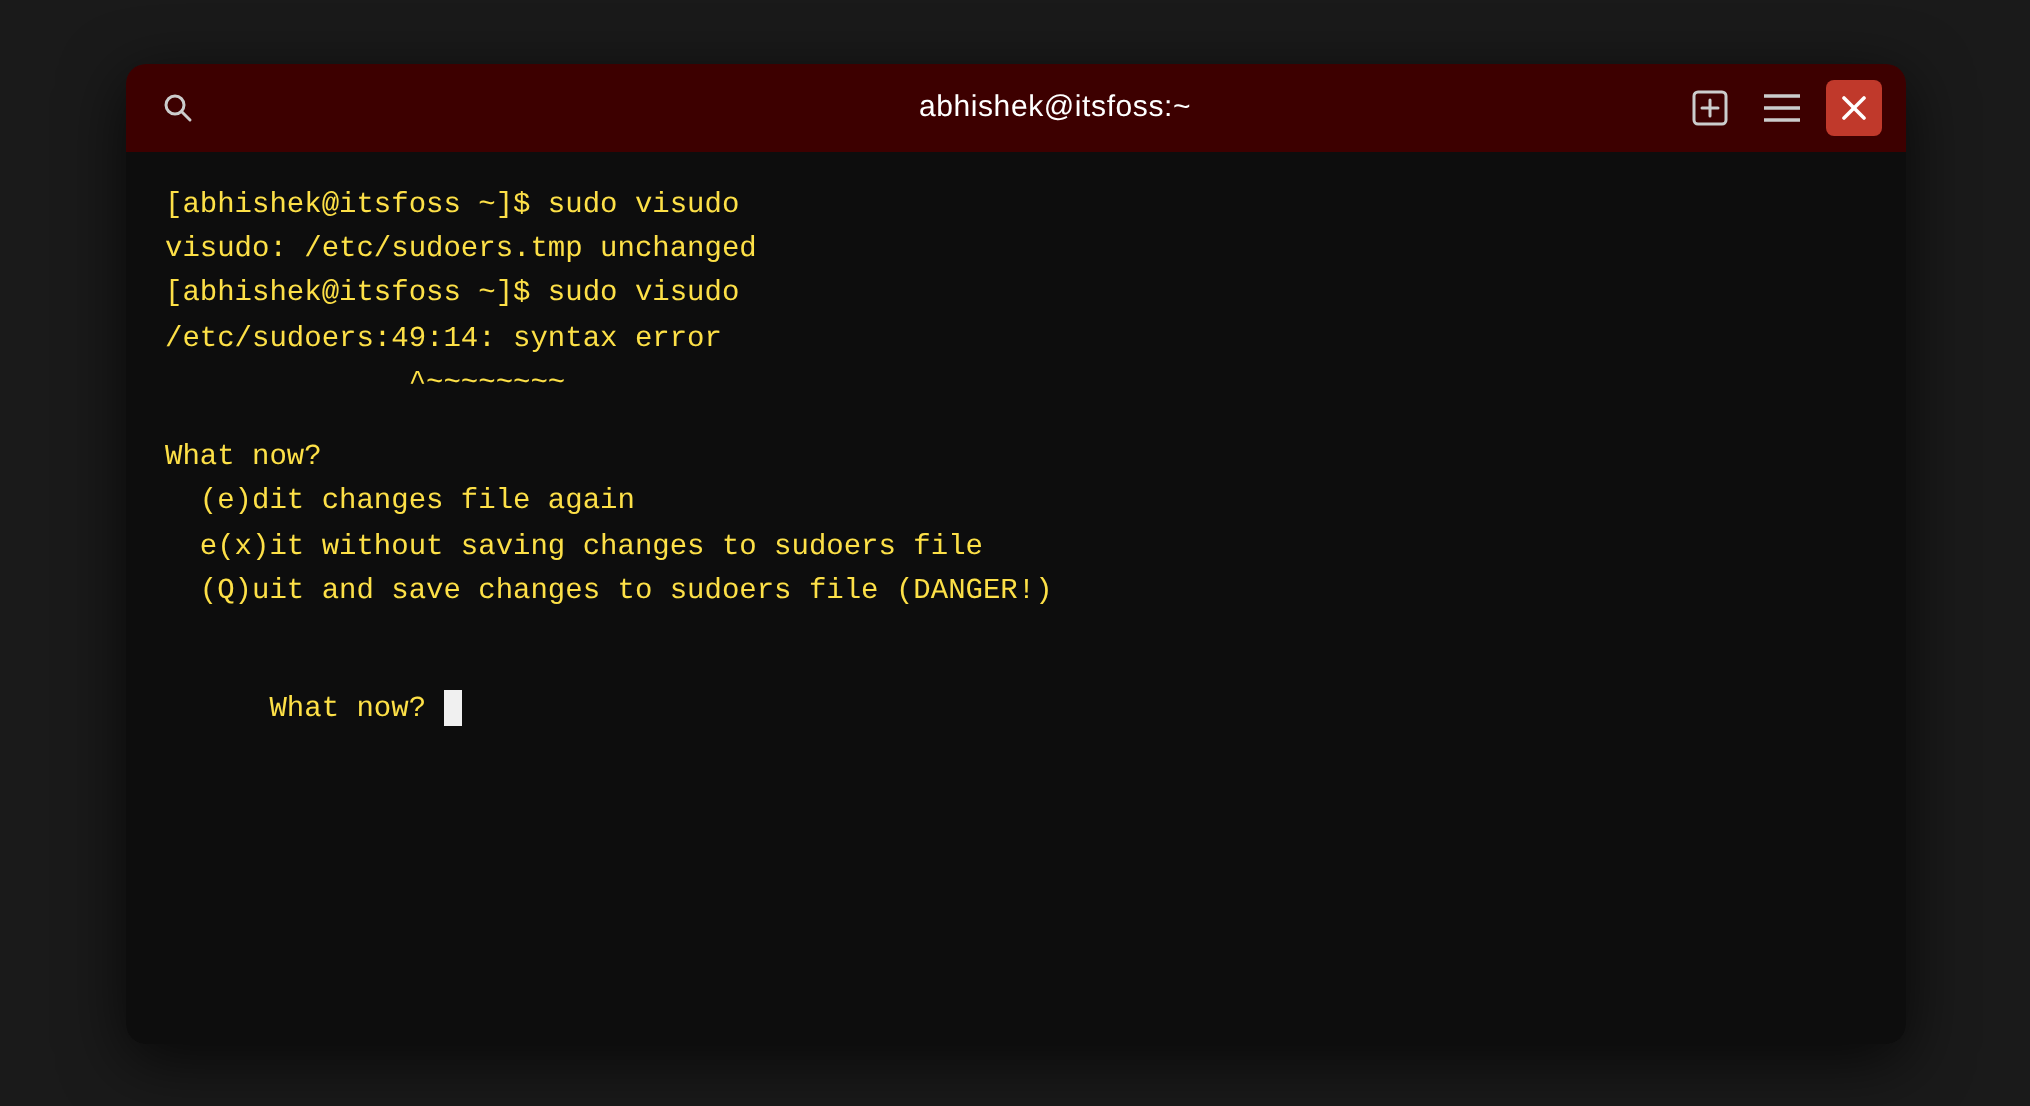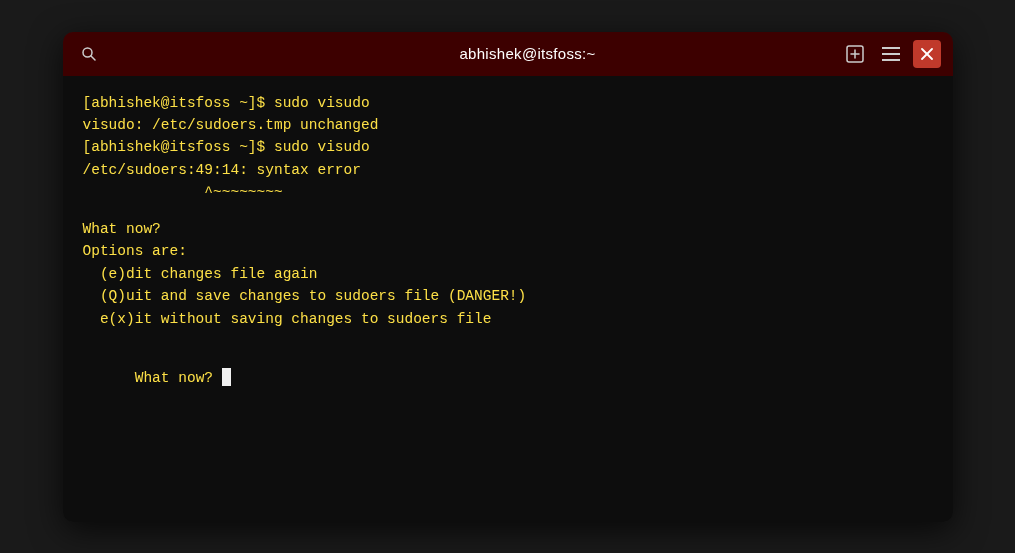--- a/index.html
+++ b/index.html
@@ -159,22 +159,21 @@
   </div>
 
   <div class="terminal-body">
     <span class="terminal-line">[abhishek@itsfoss ~]$ sudo visudo</span>
     <span class="terminal-line">visudo: /etc/sudoers.tmp unchanged</span>
     <span class="terminal-line">[abhishek@itsfoss ~]$ sudo visudo</span>
     <span class="terminal-line">/etc/sudoers:49:14: syntax error</span>
     <span class="terminal-line">              ^~~~~~~~~</span>
     <div class="spacer"></div>
     <span class="terminal-line">What now?</span>
-    <span class="terminal-line">Options are:</span>
     <span class="terminal-line">  (e)dit changes file again</span>
+    <span class="terminal-line">  e(x)it without saving changes to sudoers file</span>
     <span class="terminal-line">  (Q)uit and save changes to sudoers file (DANGER!)</span>
-    <span class="terminal-line">  e(x)it without saving changes to sudoers file</span>
     <div class="spacer"></div>
     <span class="terminal-line">
       <span>What now? </span><span class="cursor"></span>
     </span>
   </div>
 </div>
 
 </body></html>

